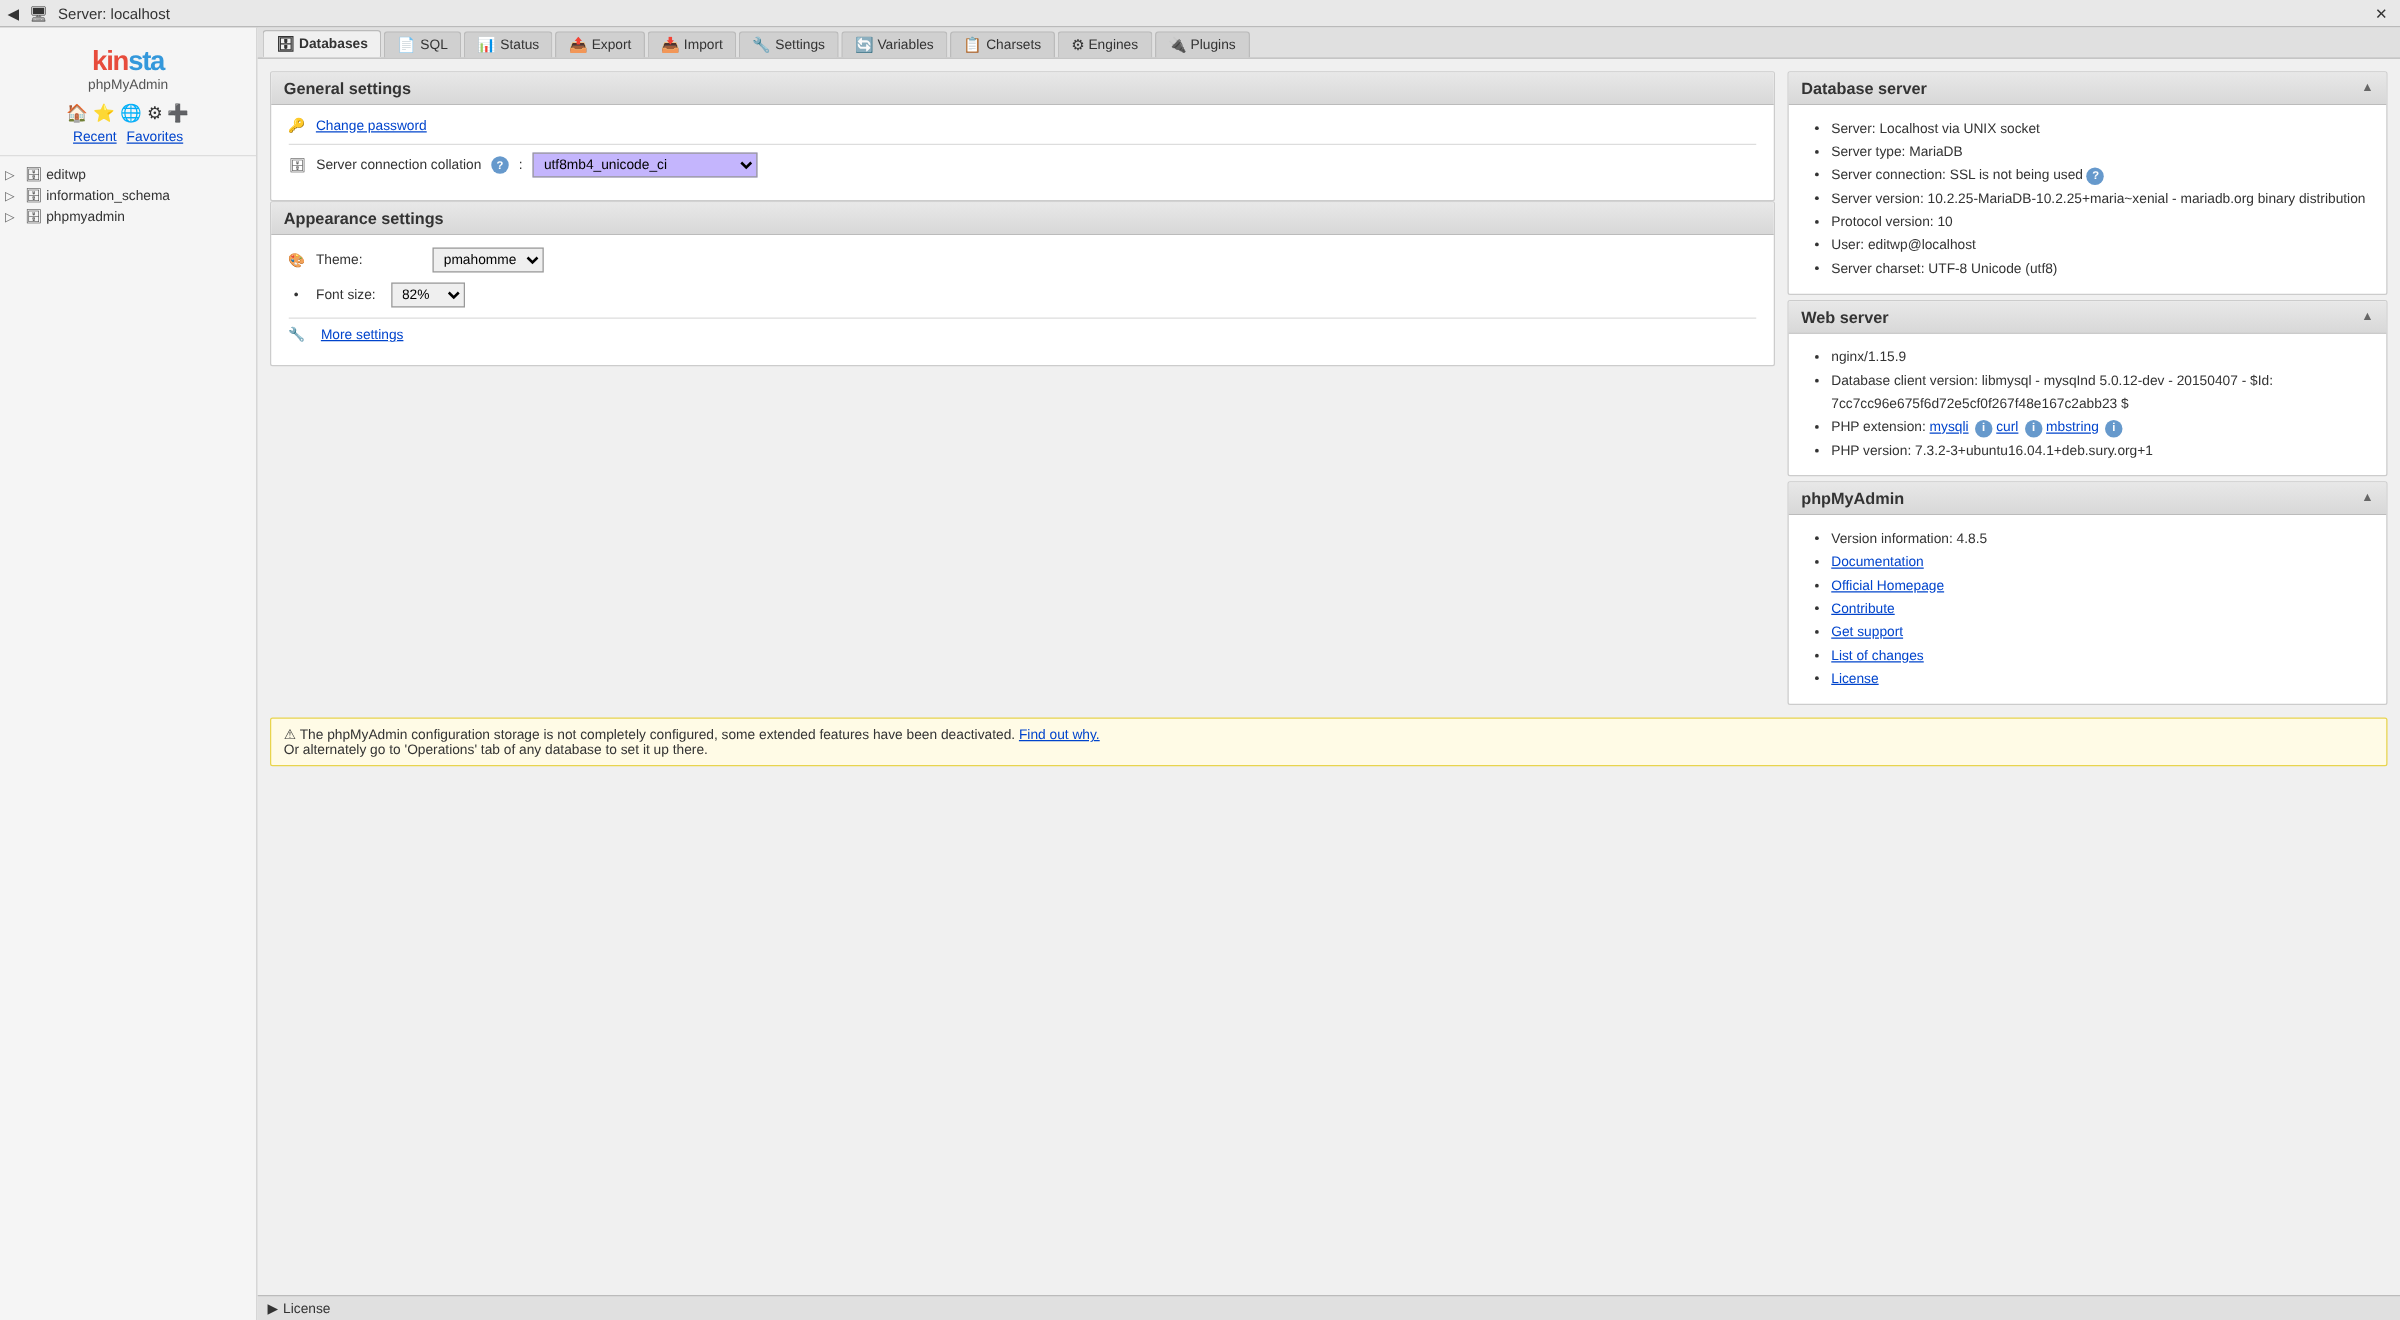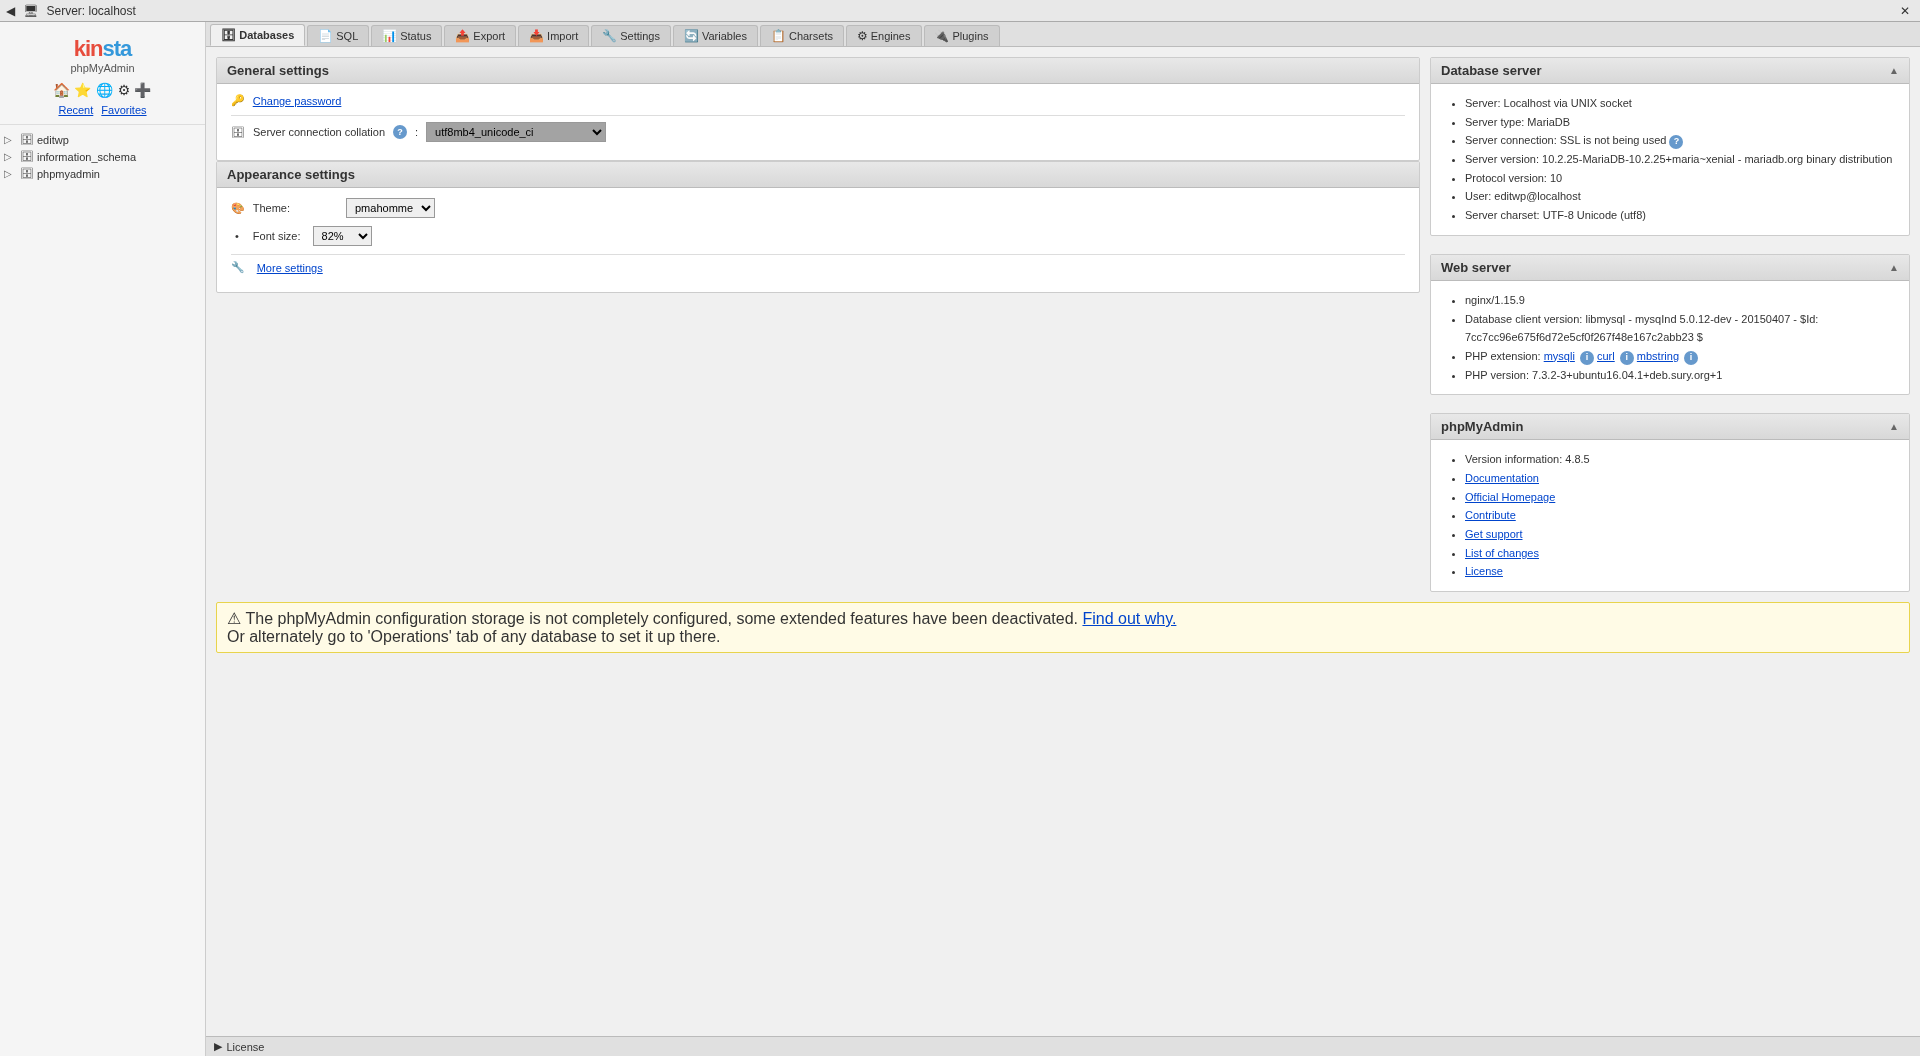--- a/index.html
+++ b/index.html
@@ -134,21 +134,21 @@
       display: flex;
       flex-direction: column;
       gap: 0;
     }
 
     #right-col {
       width: 480px;
       flex-shrink: 0;
       display: flex;
       flex-direction: column;
-      gap: 18px;
+      gap: 4px;
     }
 
     
     .panel {
       background: #fff;
       border: 1px solid #ccc;
       border-radius: 2px;
     }
     .panel-header {
       background: linear-gradient(to bottom, #e8e8e8, #d8d8d8);
@@ -167,21 +167,21 @@
       display: flex;
       align-items: center;
       gap: 8px;
       margin-bottom: 8px;
       font-size: 11px;
     }
     .settings-row select {
       padding: 2px 4px;
       font-size: 11px;
       border: 1px solid #999;
-      background: #a3a3a3;
+      background: #c4b5fd;
     }
 
     .link-btn {
       display: flex;
       align-items: center;
       gap: 4px;
       font-size: 11px;
       color: #0044cc;
       cursor: pointer;
       text-decoration: underline;
@@ -219,21 +219,21 @@
       line-height: 1.7;
     }
     .info-list li { }
     .info-list a { color: #0044cc; text-decoration: underline; cursor: pointer; }
 
     
     #warning-bar {
       background: #fffbe6;
       border: 1px solid #e8d44d;
       padding: 6px 10px;
-      font-size: 16px;
+      font-size: 11px;
       border-radius: 2px;
       flex-shrink: 0;
     }
     #warning-bar a { color: #0044cc; text-decoration: underline; cursor: pointer; }
 
     
     #console-bar {
       background: #e0e0e0;
       border-top: 1px solid #bbb;
       padding: 3px 8px;

